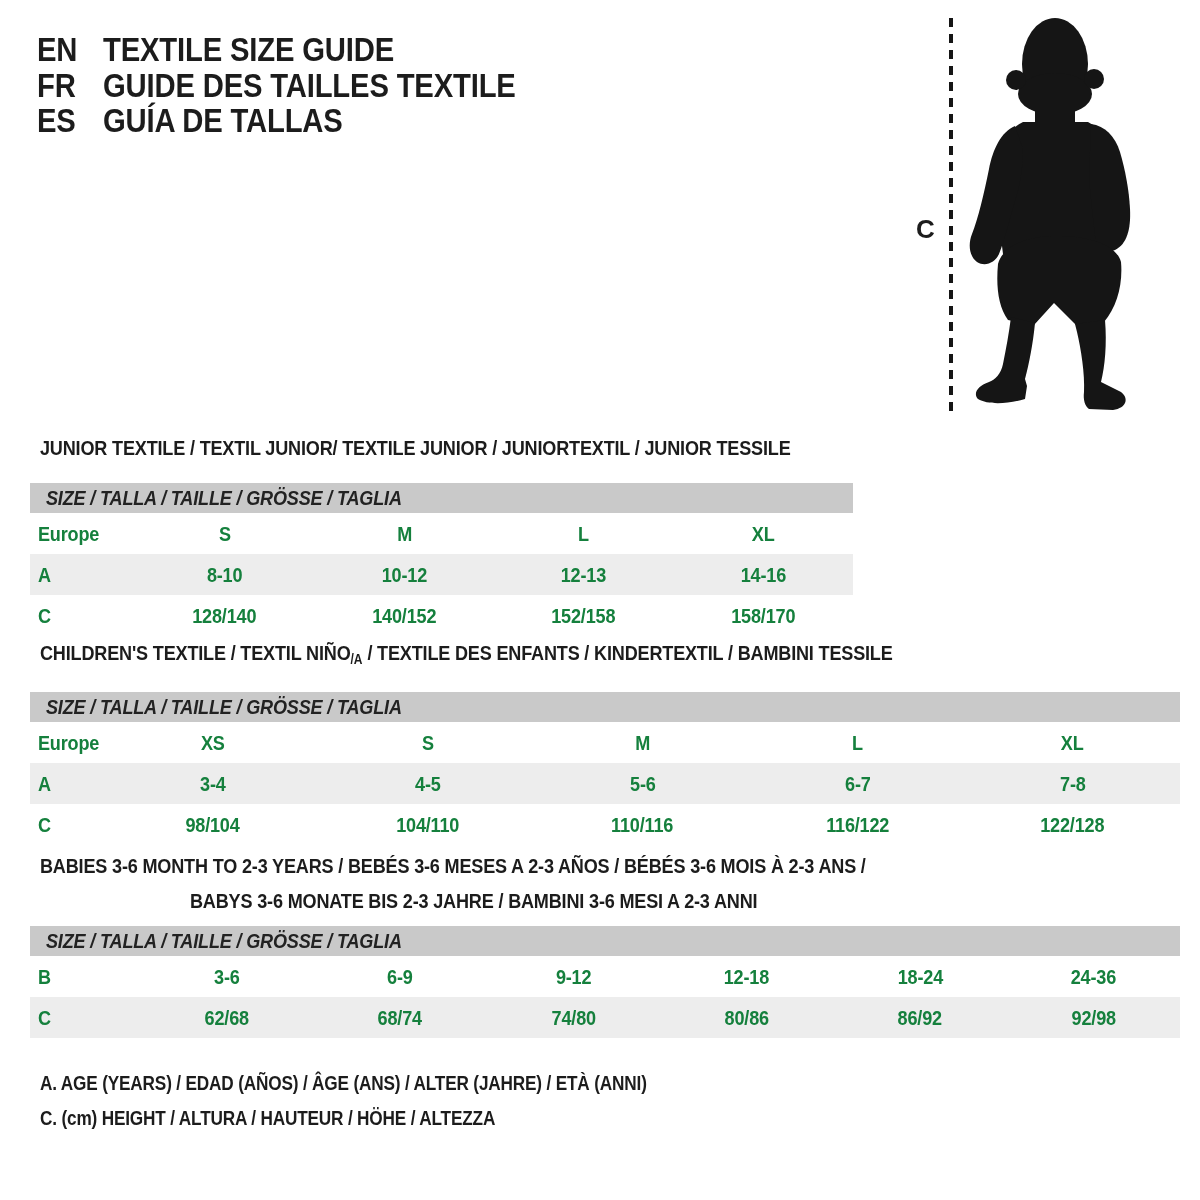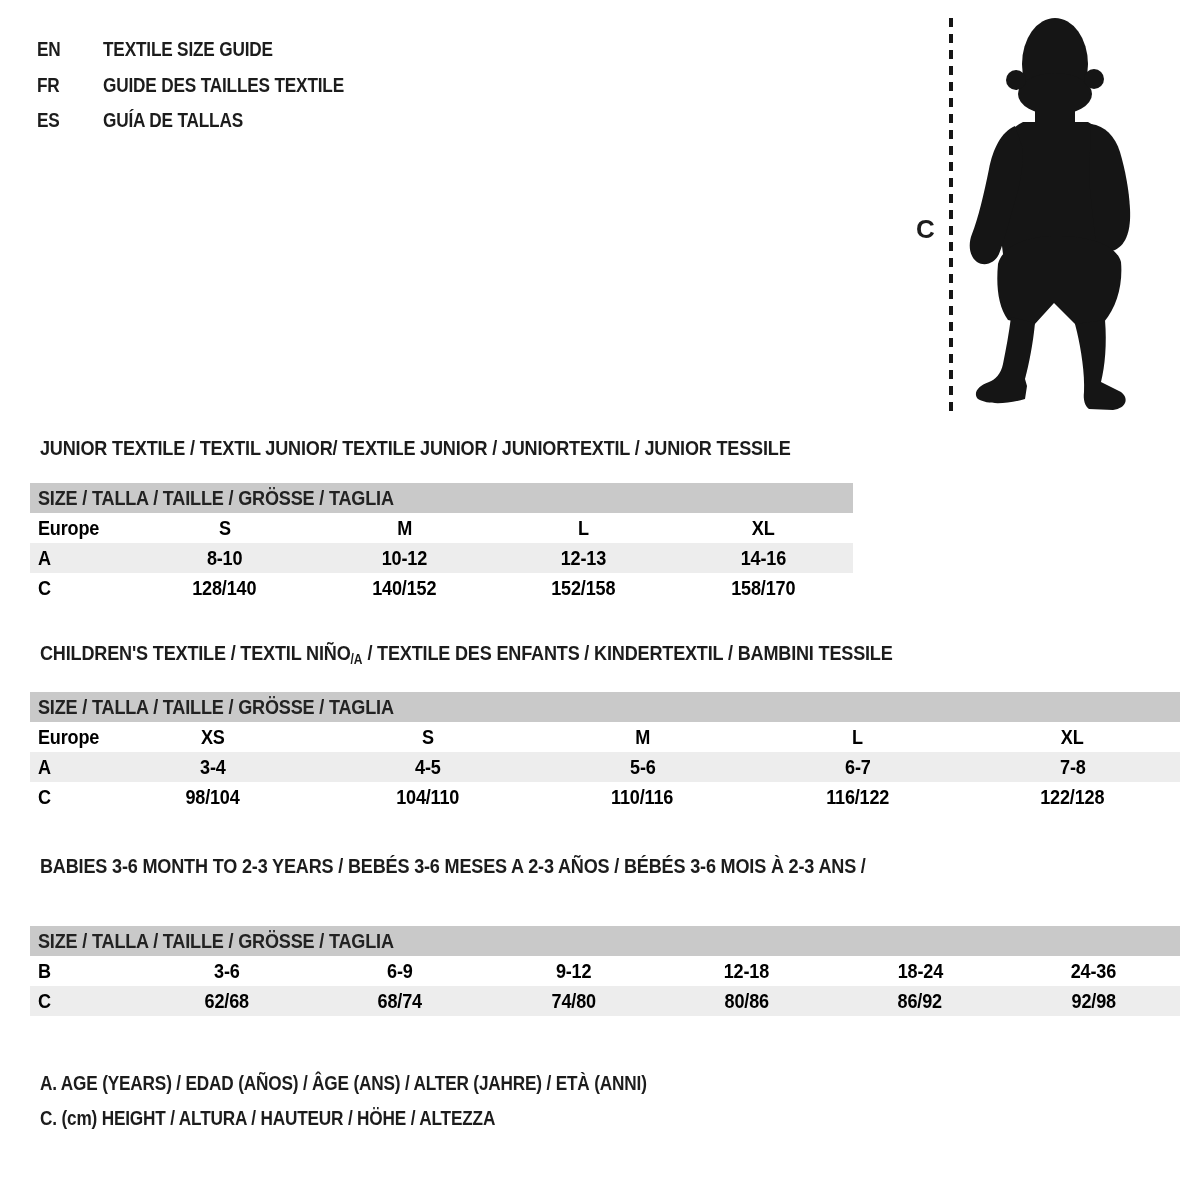--- a/index.html
+++ b/index.html
@@ -5,38 +5,38 @@
   html,body{margin:0;padding:0;background:#fff;}
   .canvas{
     position:relative;width:1200px;height:1200px;background:#ffffff;
     font-family:"Liberation Sans","DejaVu Sans",sans-serif;
     font-weight:bold;color:#1c1c1c;overflow:hidden;
   }
   .cond{display:inline-block;transform:scaleX(0.86);transform-origin:0 50%;white-space:nowrap;letter-spacing:-0.2px;}
   .condc{display:inline-block;transform:scaleX(0.86);white-space:nowrap;letter-spacing:-0.2px;}
 
   
-  .langs{position:absolute;left:37px;top:32px;font-size:20px;}
+  .langs{position:absolute;left:37px;top:32px;font-size:34px;}
   .lang-row{display:flex;height:35.4px;align-items:center;}
   .lang-code{width:66px;}
   
   .c-label{position:absolute;left:916px;top:214px;font-size:26px;}
   .figure-svg{position:absolute;left:940px;top:12px;}
 
   
   .sec-title{position:absolute;left:40px;font-size:21px;line-height:24px;text-align:center;}
   .title-junior{top:436px;}
   .title-children{top:641px;}
   .title-babies{top:848px;line-height:35px;}
   .sub-a{font-size:14px;position:relative;top:4px;letter-spacing:0;}
 
   
   .stable{position:absolute;left:30px;font-size:21px;}
-  .stable .band{height:30px;background:#c9c9c9;display:flex;align-items:center;padding-left:8px;box-sizing:border-box;color:#222;}
-  .trow{display:flex;height:30px;align-items:center;color:#000000;justify-content:center;}
+  .stable .band{height:30px;background:#c9c9c9;display:flex;align-items:center;padding-left:16px;box-sizing:border-box;color:#222;font-style:italic;}
+  .trow{display:flex;height:41px;align-items:center;color:#15803d;justify-content:center;}
   .trow.shaded{background:#ededed;}
   .tlabel{padding-left:8px;box-sizing:border-box;flex:0 0 auto;}
   .tcell{flex:1 1 0;text-align:center;}
   .table-junior{top:483px;width:823px;}
   .table-junior .tlabel{width:105px;}
   .table-children{top:692px;width:1150px;}
   .table-children .tlabel{width:75px;}
   .table-babies{top:926px;width:1150px;}
   .table-babies .tlabel{width:110px;}
 
@@ -147,20 +147,21 @@
       <div class="tcell"><span class="condc">98/104</span></div>
       <div class="tcell"><span class="condc">104/110</span></div>
       <div class="tcell"><span class="condc">110/116</span></div>
       <div class="tcell"><span class="condc">116/122</span></div>
       <div class="tcell"><span class="condc">122/128</span></div>
     </div>
   </div>
 
   <div class="sec-title title-babies">
     <div><span class="cond">BABIES 3-6 MONTH TO 2-3 YEARS / BEBÉS 3-6 MESES A 2-3 AÑOS / BÉBÉS 3-6 MOIS À 2-3 ANS /</span></div>
+    <div><span class="cond">BABYS 3-6 MONATE BIS 2-3 JAHRE / BAMBINI 3-6 MESI A 2-3 ANNI</span></div>
   </div>
   <div class="stable table-babies">
     <div class="band">
       <span class="cond">SIZE / TALLA / TAILLE / GRÖSSE / TAGLIA</span>
     </div>
     <div class="trow">
       <div class="tlabel"><span class="cond">B</span></div>
       <div class="tcell"><span class="condc">3-6</span></div>
       <div class="tcell"><span class="condc">6-9</span></div>
       <div class="tcell"><span class="condc">9-12</span></div>

